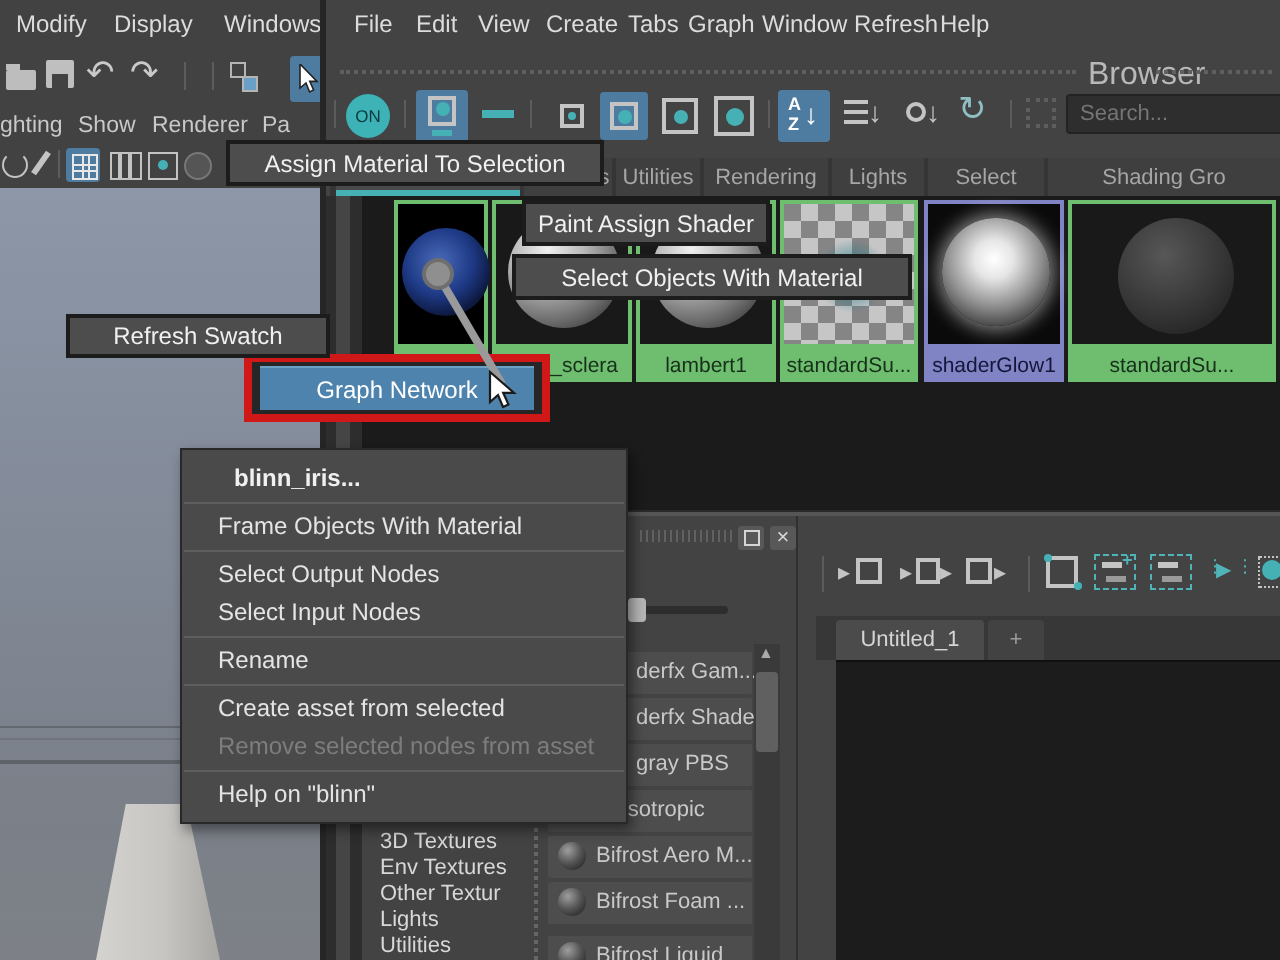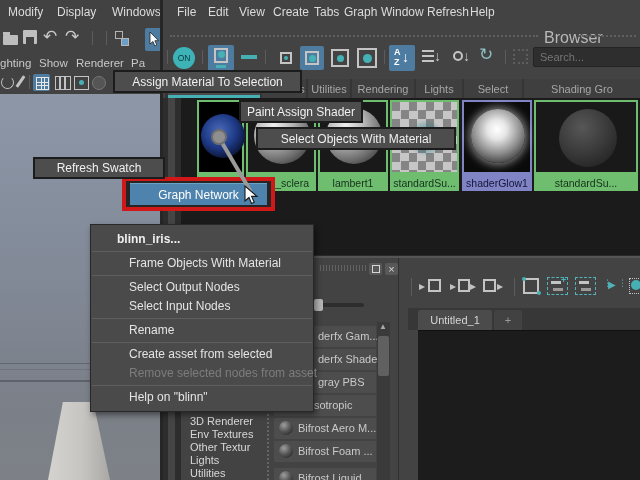--- a/index.html
+++ b/index.html
@@ -79,21 +79,21 @@
   
   .tooltip{position:absolute;background:#4d4d4d;border:2px solid #1c1c1c;color:#f0f0f0;font-size:12px;
     display:flex;align-items:center;justify-content:center;white-space:nowrap;z-index:50;box-sizing:border-box;}
   .redbox{left:122px;top:177px;width:153px;height:34px;border:4px solid #d01818;background:#262626;
     box-sizing:border-box;display:flex;align-items:center;justify-content:center;z-index:30;}
   .bluehl{width:137px;height:22px;background:#4d83ad;border-top:1px solid #6ba2c6;box-sizing:border-box;
     color:#fff;font-size:12px;display:flex;align-items:center;justify-content:center;}
   .ctxmenu{left:90px;top:224px;width:224px;background:#4a4a4a;border:1px solid #282828;
     box-shadow:2px 3px 6px rgba(0,0,0,.45);z-index:60;padding:4px 0;box-sizing:border-box;}
   .ctxtitle{height:20px;line-height:20px;padding-left:26px;color:#f0f0f0;font-size:12px;font-weight:bold;}
-  .ctxitem{height:19px;line-height:19px;padding-left:38px;color:#e4e4e4;font-size:12px;white-space:nowrap;}
+  .ctxitem{height:19px;line-height:19px;padding-left:18px;color:#e4e4e4;font-size:12px;white-space:nowrap;}
   .ctxitem.dis{color:#7d7d7d;}
   .ctxsep{height:1px;background:#5e5e5e;margin:2px 1px;}
   svg{display:block;}
 </style>
 </head>
 <body>
 
 <div id="screen">
 
   <div class="abs menubar">
@@ -270,21 +270,21 @@
       repeating-linear-gradient(90deg,#616161 0 1px,transparent 1px 3px)"></div>
   <span class="abs winbtn" style="left:369px;top:263px">
     <span style="width:6px;height:6px;border:1px solid #d5d5d5;display:block"></span>
   </span>
   <span class="abs winbtn" style="left:385px;top:263px;font-size:11px">×</span>
   <div class="abs" style="left:314px;top:303px;width:50px;height:4px;background:#2d2d2d;border-radius:2px"></div>
   <div class="abs" style="left:314px;top:299px;width:9px;height:12px;background:#b5b5b5;border-radius:2px"></div>
 
   <div class="abs" style="left:190px;top:402px;width:76px;height:78px;overflow:hidden">
     <div class="cat">2D Textures</div>
-    <div class="cat">3D Renderer</div>
+    <div class="cat">3D Textures</div>
     <div class="cat">Env Textures</div>
     <div class="cat">Other Textur</div>
     <div class="cat">Lights</div>
     <div class="cat">Utilities</div>
   </div>
   <div class="abs" style="left:267px;top:322px;width:0;height:158px;border-left:2px dotted #666"></div>
 
   <div class="shrow" style="top:326px"></div>
   <span class="shlbl" style="left:318px;top:330px">derfx Gam...</span>
   <div class="shrow" style="top:349px"></div>
@@ -358,21 +358,21 @@
   <svg class="abs" style="left:0;top:0;z-index:35;pointer-events:none" width="640" height="480">
     <line x1="221" y1="141" x2="251" y2="192" stroke="#9a9a9a" stroke-width="4"></line>
     <circle cx="219" cy="137" r="7" fill="#8f8f8f" stroke="#6e6e6e" stroke-width="2"></circle>
   </svg>
 
   <svg class="abs" style="left:244px;top:185px;z-index:45" width="16" height="22">
     <path d="M1,1 L1,16 L5,12.5 L7.5,18.5 L10.2,17.2 L7.6,11.4 L13,11.4 Z" fill="#fff" stroke="#1a1a1a" stroke-width="1.1"></path>
   </svg>
 
   <div class="tooltip" style="left:113px;top:70px;width:189px;height:23px">Assign Material To Selection</div>
-  <div class="tooltip" style="left:239px;top:100px;width:124px;height:23px">Paint Assign Shader</div>
+  <div class="tooltip" style="left:261px;top:100px;width:124px;height:23px">Paint Assign Shader</div>
   <div class="tooltip" style="left:256px;top:127px;width:200px;height:23px">Select Objects With Material</div>
   <div class="tooltip" style="left:33px;top:157px;width:132px;height:22px">Refresh Swatch</div>
 
   <div class="abs ctxmenu">
     <div class="ctxtitle">blinn_iris...</div>
     <div class="ctxsep"></div>
     <div class="ctxitem">Frame Objects With Material</div>
     <div class="ctxsep"></div>
     <div class="ctxitem">Select Output Nodes</div>
     <div class="ctxitem">Select Input Nodes</div>

